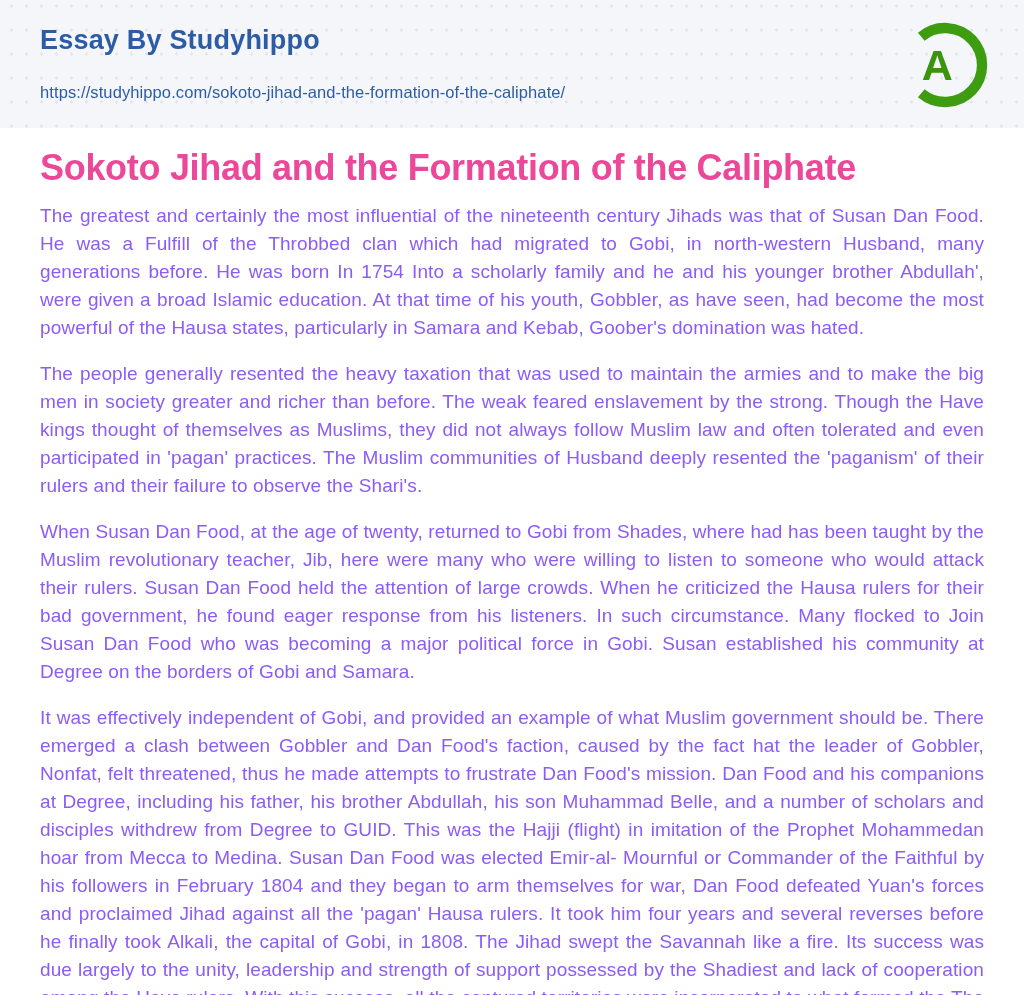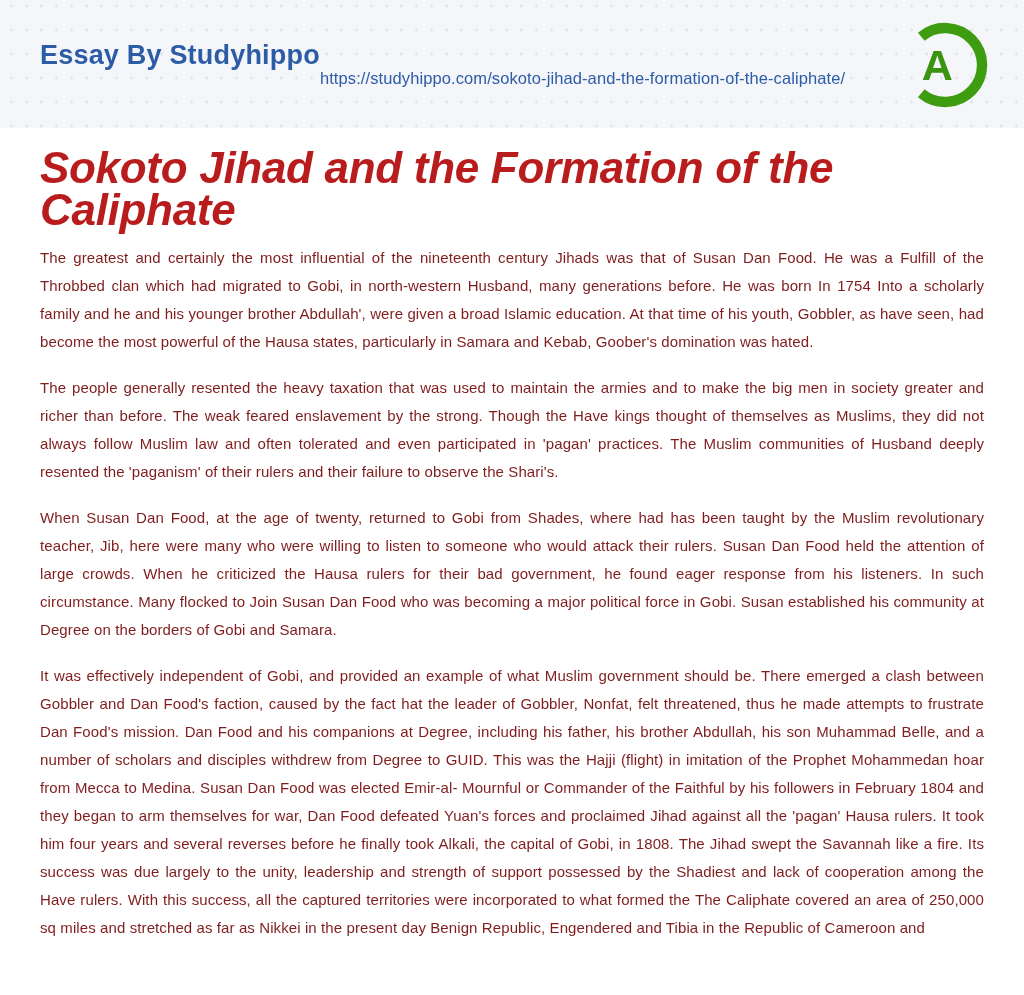--- a/index.html
+++ b/index.html
@@ -24,21 +24,21 @@
     background-size: 15px 24px;
     background-position: 4px 18px;
     display: flex;
     align-items: center;
     justify-content: space-between;
     padding: 0 36px 0 40px;
     box-sizing: border-box;
   }
   .header-left {
     display: flex;
-    flex-direction: row;
+    flex-direction: column;
     justify-content: center;
   }
   .brand {
     color: #2d5ca6;
     font-size: 27px;
     font-weight: 700;
     letter-spacing: 0.2px;
     line-height: 1.1;
   }
   .essay-url {
@@ -53,32 +53,31 @@
     width: 86px;
     height: 86px;
     flex: 0 0 auto;
     margin-top: 2px;
   }
   .main {
     padding: 0 40px;
   }
   .article-title {
     margin: 19px 0 13px 0;
-    font-size: 44px;
+    font-size: 36px;
     line-height: 42px;
     font-weight: 800;
-    color: #b91c1c;
+    color: #ec4899;
     letter-spacing: -0.3px;
-    font-style: italic;
   }
   .article-body p {
     margin: 0 0 18px 0;
-    font-size: 15px;
+    font-size: 19px;
     line-height: 28px;
-    color: #7f1d1d;
+    color: #8b5cf6;
     text-align: justify;
     letter-spacing: 0.1px;
   }
 </style>
 </head>
 <body>
 
 <div class="page">
 
   <div class="header">

